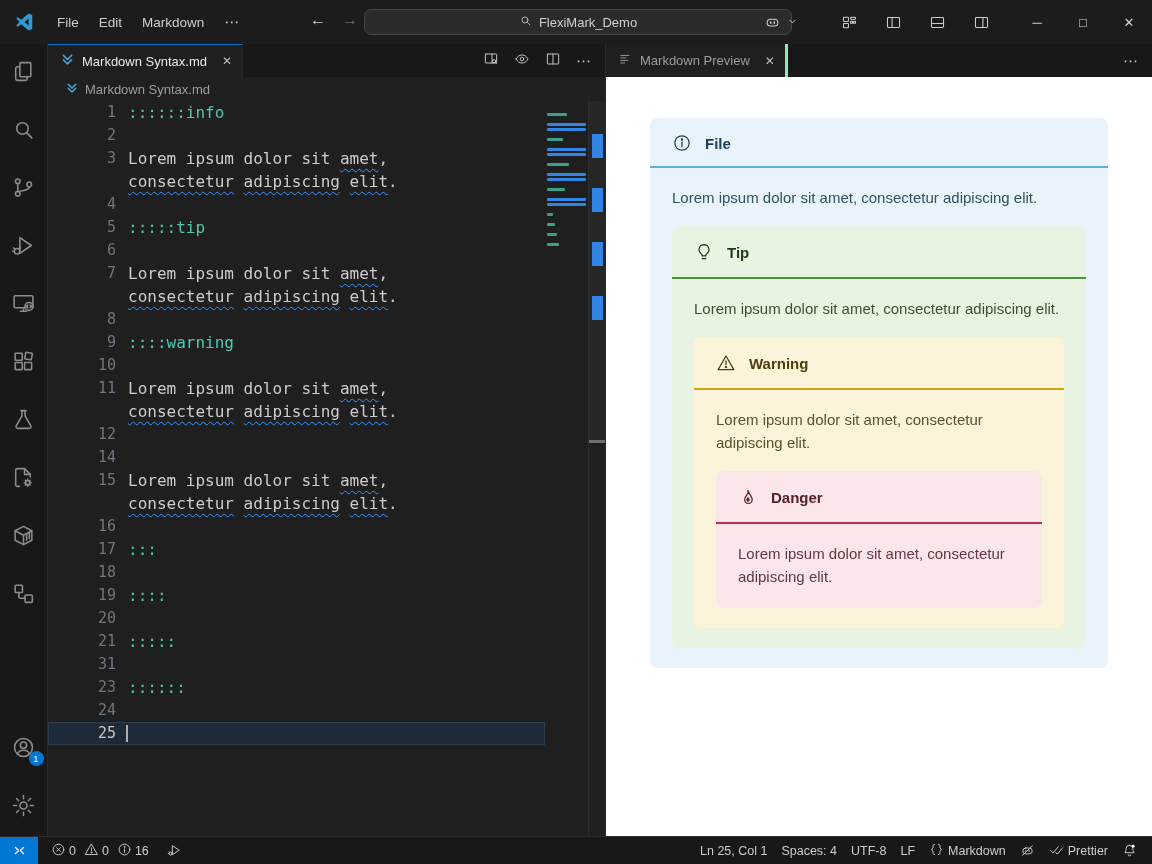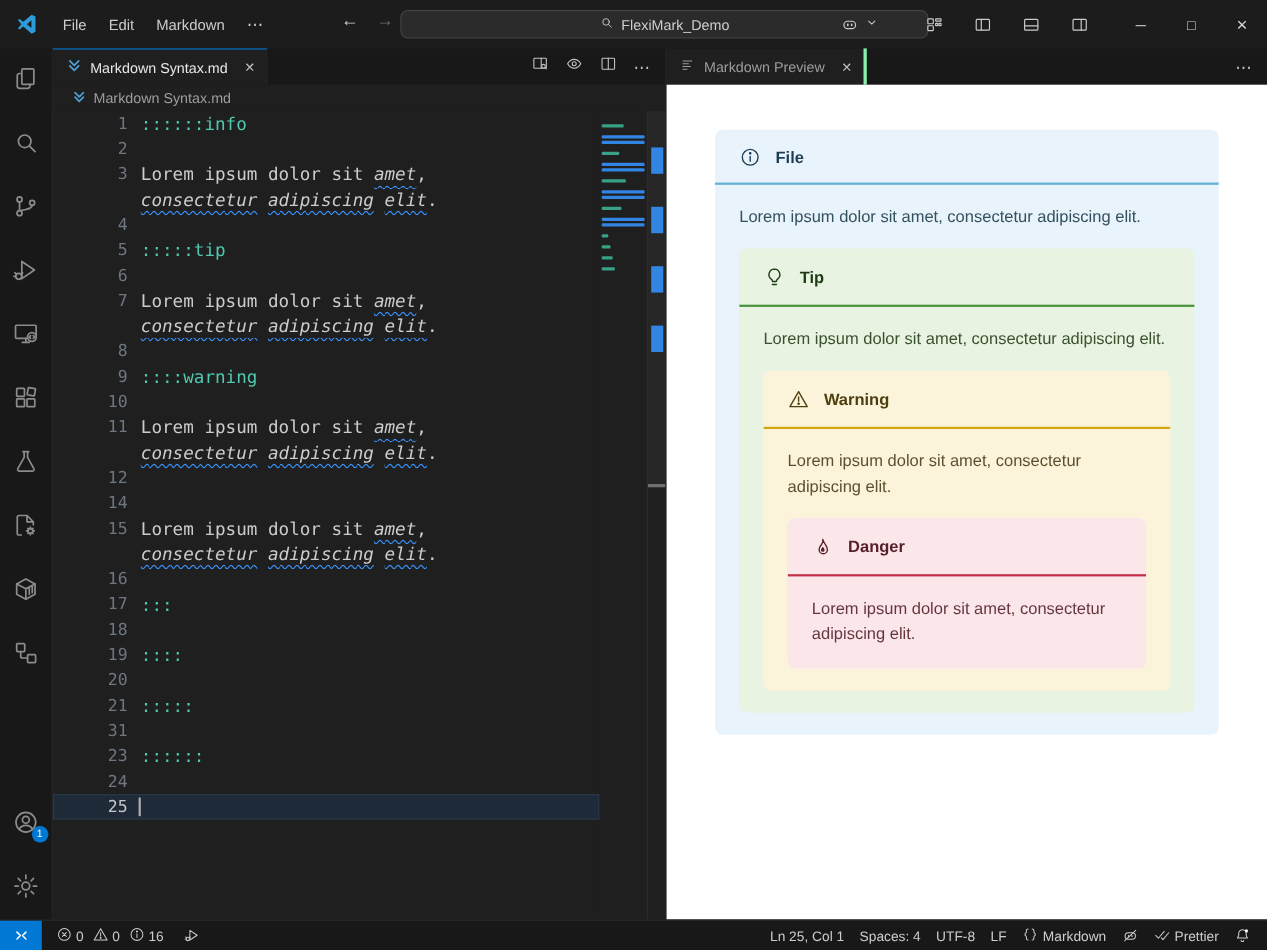--- a/index.html
+++ b/index.html
@@ -9,21 +9,21 @@
 
   
   .titlebar { position:absolute; top:0; left:0; right:0; height:44px; background:#1c1c1c; }
   .tb-left { position:absolute; left:0; top:0; height:44px; display:flex; align-items:center; }
   .vscode-logo { width:22px; height:22px; margin:0 12px 0 13px; }
   .menu-item { color:#cccccc; font-size:13.5px; padding:5px 10px; border-radius:5px; cursor:default; }
   .menu-more { color:#cccccc; font-size:15px; padding:5px 10px; letter-spacing:1px; }
   .nav-arrow { position:absolute; top:11px; font-size:16px; color:#cccccc; width:24px; text-align:center; }
   #nav-back { left:306px; }
   #nav-fwd { left:338px; color:#6b6b6b; }
-  .cmd-center { position:absolute; left:364px; top:9px; width:480px; height:26px; background:#2b2b2b;
+  .cmd-center { position:absolute; left:364px; top:9px; width:428px; height:26px; background:#2b2b2b;
     border:1px solid #454545; border-radius:7px; display:flex; align-items:center; justify-content:center;
     color:#cfcfcf; font-size:13px; gap:7px; }
   .cmd-center svg { width:13px; height:13px; }
   .tb-right { position:absolute; right:0; top:0; height:44px; display:flex; align-items:center; }
   .tb-icon { width:30px; height:30px; display:flex; align-items:center; justify-content:center; color:#cccccc; }
   .tb-icon svg { width:17px; height:17px; }
   .copilot-wrap { display:flex; align-items:center; margin-right:36px; color:#cccccc; }
   .copilot-wrap .chev svg{ width:11px; height:11px; }
   .layout-icons { display:flex; gap:14px; margin-right:18px; }
   .win-controls { display:flex; }
@@ -56,21 +56,21 @@
     padding-left:17px; gap:6px; color:#9d9d9d; font-size:13px; background:#1f1f1f; }
   .breadcrumb svg { width:14px; height:14px; }
 
   .code-area { position:absolute; top:57px; left:0; width:497px; bottom:0; font-family:"DejaVu Sans Mono", monospace;
     font-size:16px; }
   .code-row { position:relative; height:23px; line-height:23px; display:flex; white-space:pre; }
   .gutter { width:68px; text-align:right; color:#6e7681; flex:none; font-size:15px; }
   .ctext { padding-left:12px; color:#cccccc; }
   .tok-d { color:#4ec9b0; }
   .tok-s { text-decoration:underline; text-decoration-style:wavy; text-decoration-color:#3794ff;
-    text-decoration-thickness:1px; text-underline-offset:4px;font-style:italic; }
+    text-decoration-thickness:1px; text-underline-offset:4px; }
   .code-row.current { background:#1e2a38; box-shadow:inset 0 0 0 1px #2b3c50; }
   .code-row.current .gutter { color:#c6c6c6; }
   .cursor { position:absolute; left:78px; top:3px; width:1.5px; height:17px; background:#aeafad; }
 
   .minimap { position:absolute; top:57px; right:17px; width:43px; bottom:0; background:#1f1f1f; }
   .mm-bar { position:absolute; height:3px; border-radius:1px; }
   .scroll-col { position:absolute; top:57px; right:0; width:17px; bottom:0; border-left:1px solid #2d2d2d; }
   .sc-thumb { position:absolute; left:0; right:0; top:0; height:341px; background:rgba(140,140,140,0.07); }
   .sc-thumb-edge { position:absolute; left:0; right:0; top:339px; height:2.5px; background:#6f6f6f; }
   .sc-mark { position:absolute; left:3px; width:11px; height:24px; background:#3385e4; }

